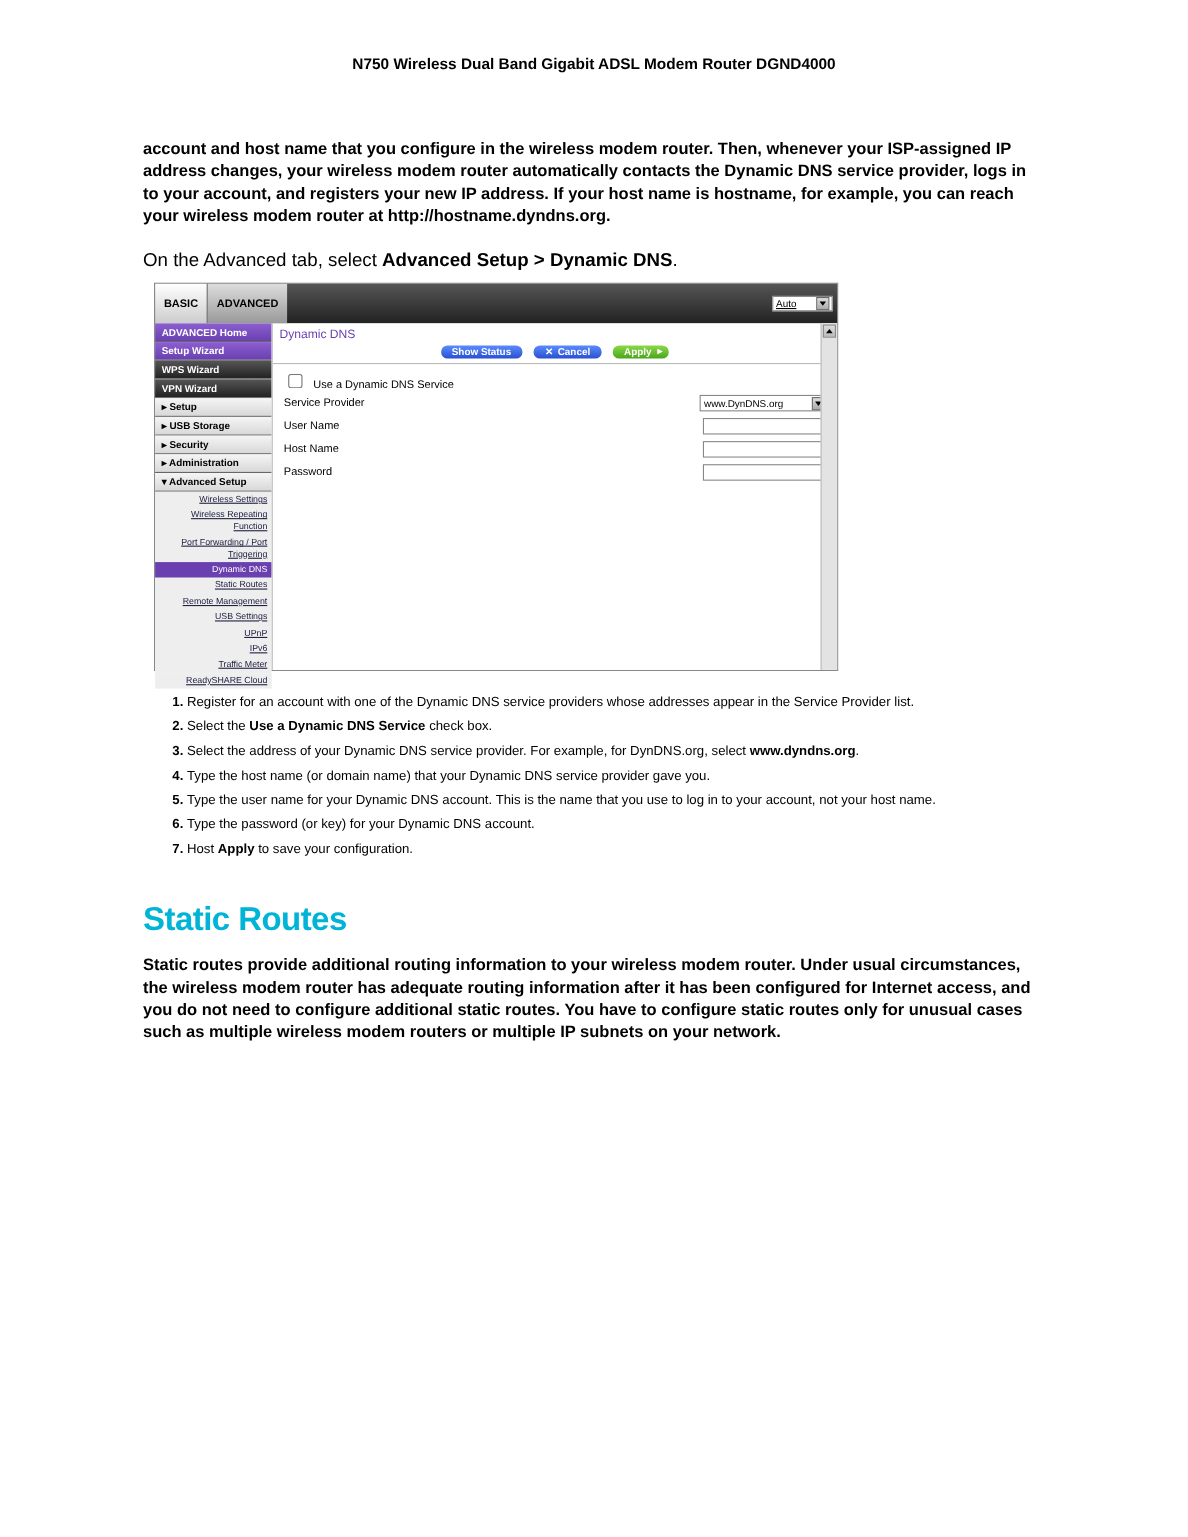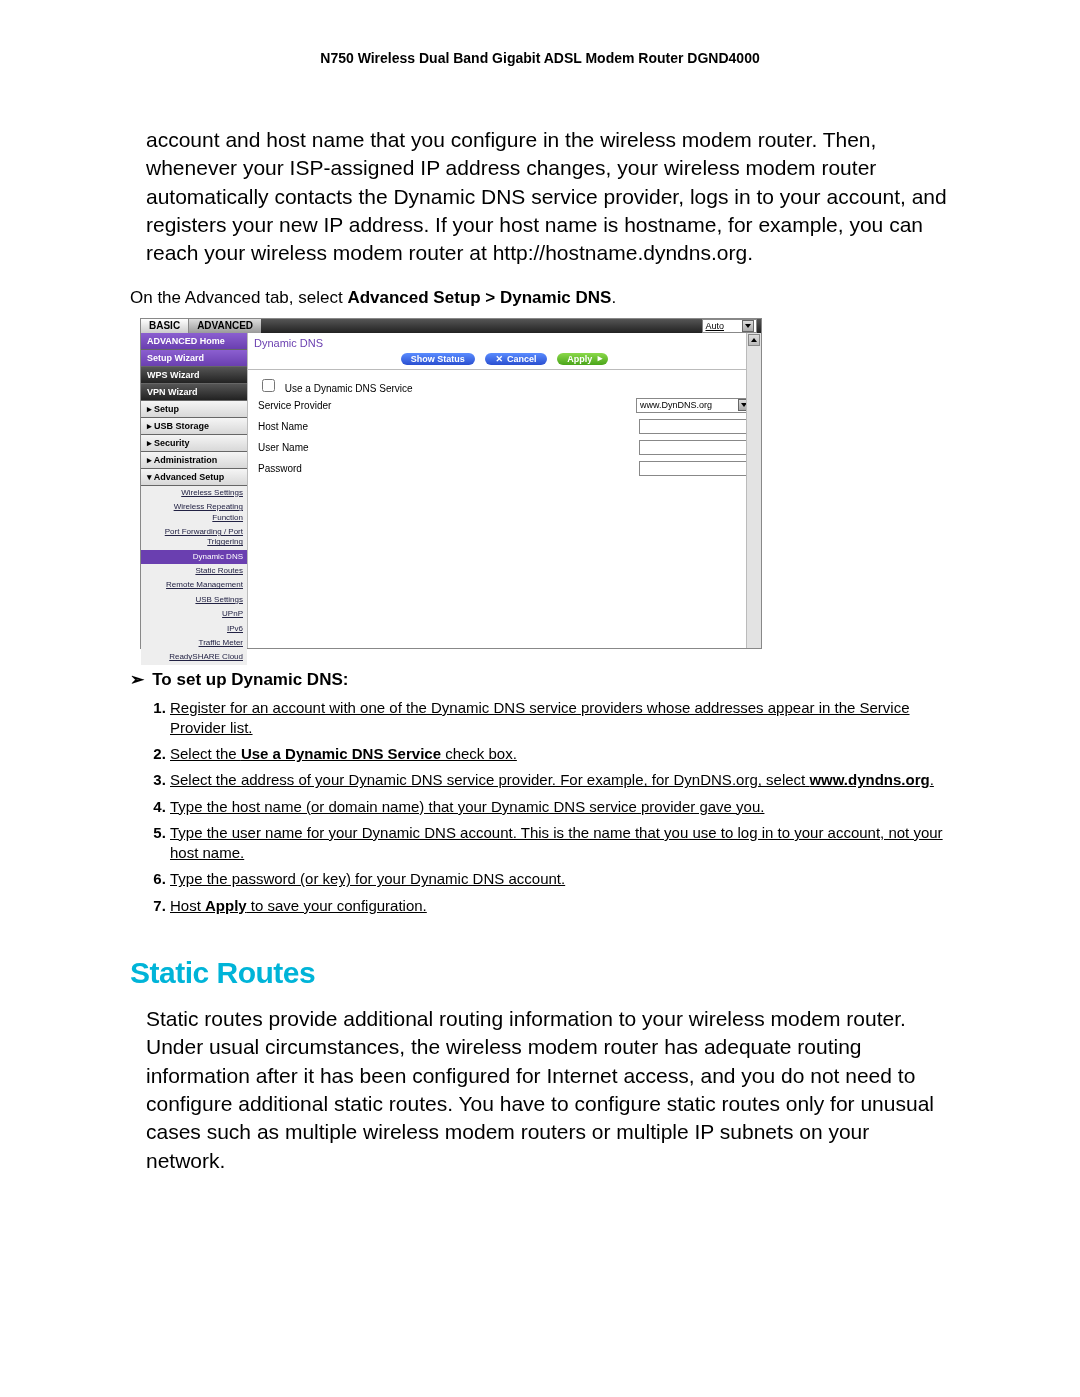--- a/index.html
+++ b/index.html
@@ -12,42 +12,43 @@
   .page {
     padding: 50px 130px 40px 130px;
   }
   .doc-title {
     text-align: center;
     font-weight: bold;
     font-size: 14px;
     margin-bottom: 60px;
   }
   .para {
-    font-size: 21px;
+    font-size: 15px;
     line-height: 1.35;
-    margin: 0 0 20px 16px;
+    margin: 0 0 20px 0;
+    font-weight: bold;
   }
   .nav-line {
     font-size: 17px;
     margin: 20px 0 10px 0;
   }
 
   
   .router-ui {
     border: 1px solid #888;
     width: 620px;
     margin: 10px 0 20px 10px;
     font-size: 10px;
     position: relative;
   }
   .tabs-bar {
     display: flex;
     align-items: stretch;
     background: linear-gradient(#555, #222);
-    height: 14px;
+    height: 36px;
   }
   .tab {
     padding: 2px 8px;
     font-weight: bold;
     font-size: 10px;
     color: #000;
     display: flex;
     align-items: center;
   }
   .tab-basic { background: linear-gradient(#fff,#ccc); border-right: 1px solid #888; }
@@ -192,22 +193,21 @@
   
   .arrow-head {
     font-size: 17px;
     font-weight: bold;
     margin: 10px 0 8px 0;
   }
   .arrow-head .tri { color:#000; margin-right:8px;}
   ol.steps {
     margin: 0 0 0 40px;
     padding: 0;
-    font-size: 15px;
-    text-decoration: underline;
+    font-size: 12px;
   }
   ol.steps li { margin: 6px 0; line-height:1.35; }
   ol.steps li::marker { font-weight: bold; }
 
   h2.section {
     color: #00b4d8;
     font-size: 30px;
     font-weight: bold;
     margin: 40px 0 15px 0;
     letter-spacing: -0.5px;
@@ -284,42 +284,39 @@
             <label>Use a Dynamic DNS Service</label>
           </div>
           <div class="form-row">
             <span>Service Provider</span>
             <span class="field select">
               <span>www.DynDNS.org</span>
               <span class="dd-arrow"></span>
             </span>
           </div>
           <div class="form-row">
+            <span>User Name</span>
+            <span class="field"></span>
+          </div>
+          <div class="form-row">
             <span>Host Name</span>
-            <span class="field"></span>
-          </div>
-          <div class="form-row">
-            <span>User Name</span>
             <span class="field"></span>
           </div>
           <div class="form-row">
             <span>Password</span>
             <span class="field"></span>
           </div>
         </div>
         <div class="content-scroll">
           <div class="arrow up"></div>
         </div>
       </div>
     </div>
   </div>
 
-  <div class="arrow-head">
-    <span class="tri">➢</span><span>To set up Dynamic DNS:</span>
-  </div>
 
   <ol class="steps">
     <li>Register for an account with one of the Dynamic DNS service providers whose addresses appear in the Service Provider list.</li>
     <li><span>Select the </span><b>Use a Dynamic DNS Service</b><span> check box.</span></li>
     <li><span>Select the address of your Dynamic DNS service provider. For example, for DynDNS.org, select </span><b>www.dyndns.org</b><span>.</span></li>
     <li>Type the host name (or domain name) that your Dynamic DNS service provider gave you.</li>
     <li>Type the user name for your Dynamic DNS account. This is the name that you use to log in to your account, not your host name.</li>
     <li>Type the password (or key) for your Dynamic DNS account.</li>
     <li><span>Host </span><b>Apply</b><span> to save your configuration.</span></li>
   </ol>

